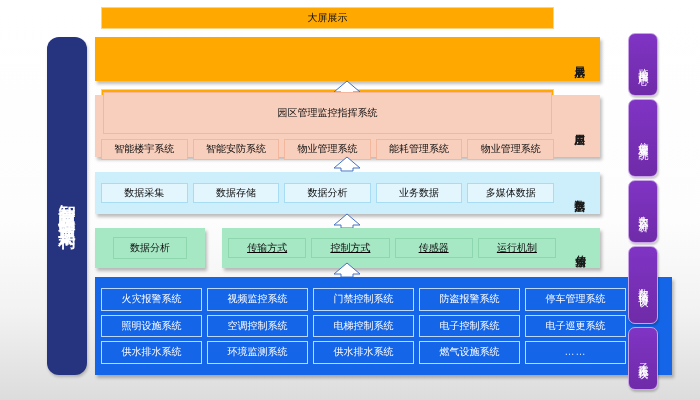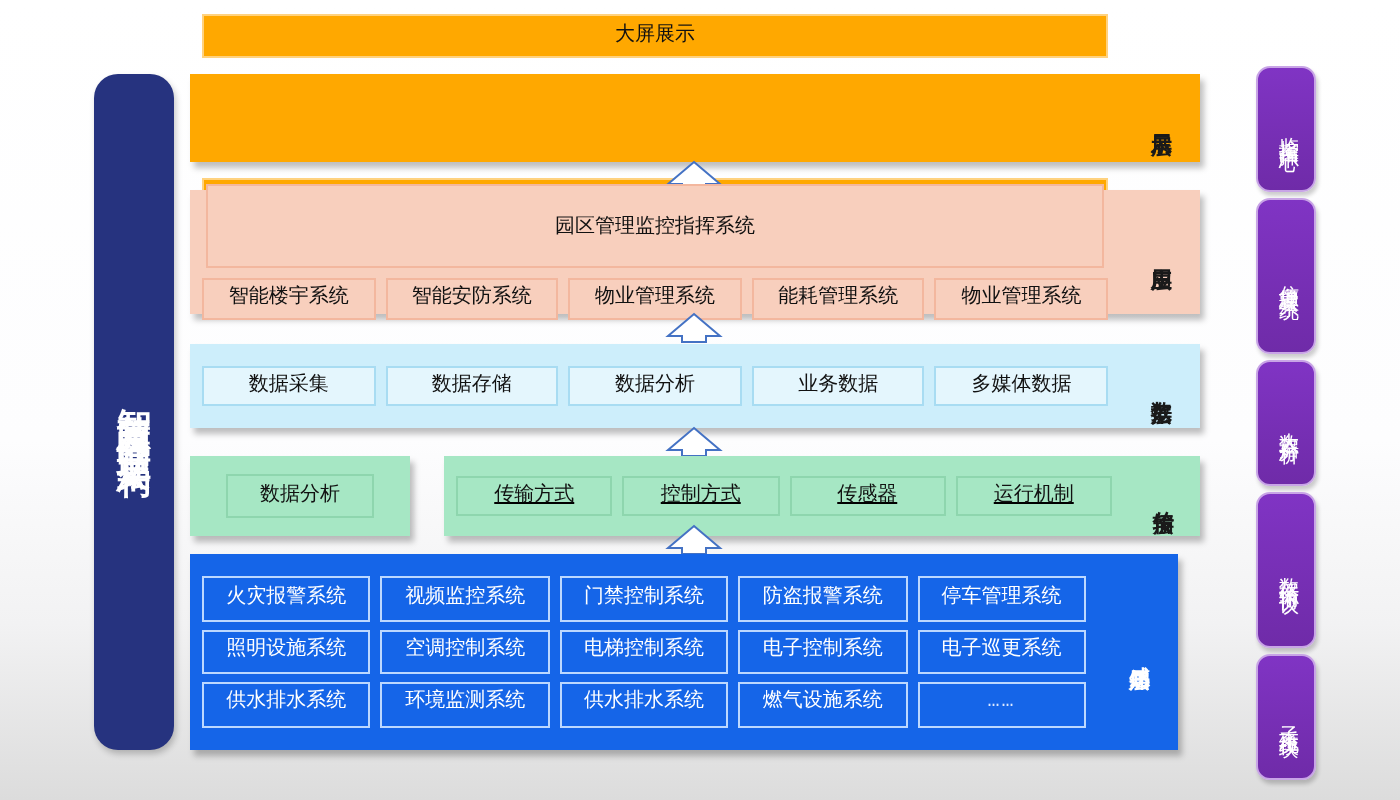--- a/index.html
+++ b/index.html
@@ -88,21 +88,21 @@
   }
 
   
   .chip-row {
     display: flex;
     justify-content: flex-end;
     align-items: center;
     gap: 5px;
     width: 100%;
   }
-  .chip-row + .chip-row { margin-top: 4px; font-family: Liberation Mono, monospace; }
+  .chip-row + .chip-row { margin-top: 4px; }
   .chip {
     flex: 1 1 0;
     text-align: center;
     font-size: 10px;
     color: #111;
     padding: 3px 2px;
     box-sizing: border-box;
     white-space: nowrap;
     line-height: 1.25;
   }
@@ -148,21 +148,21 @@
   #layer-rules .chip {
     border: 1px solid #8ed6ae; background: #a6e7c4;
     padding: 4px 16px; flex: 0 0 auto;
   }
   #layer-transmission { top: 228px; left: 222px; width: 378px; height: 40px; background: #a6e7c4; }
   #layer-transmission .layer-body { right: 38px; text-decoration: underline; }
   #layer-transmission .chip { border: 1px solid #8ed6ae; background: #a6e7c4; }
   #layer-transmission .layer-tag { width: 38px; }
 
   
-  #layer-perception { top: 277px; width: 494px; height: 98px; background: #1565e8; }
+  #layer-perception { top: 277px; width: 577px; height: 98px; background: #1565e8; }
   #layer-perception .chip {
     border: 1px solid #bcd8ff;
     background: #1565e8;
     color: #ffffff;
     padding: 4px 2px;
   }
   #layer-perception .chip.ellipsis { color: #dbe8ff; letter-spacing: 1px; }
   #layer-perception .layer-tag { color: #ffffff; }
 
   

